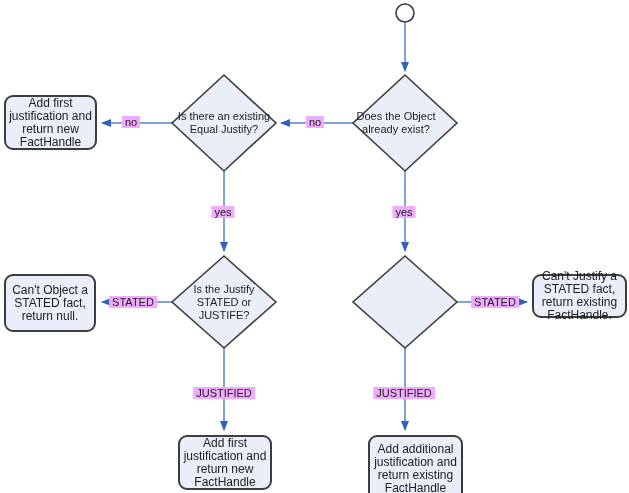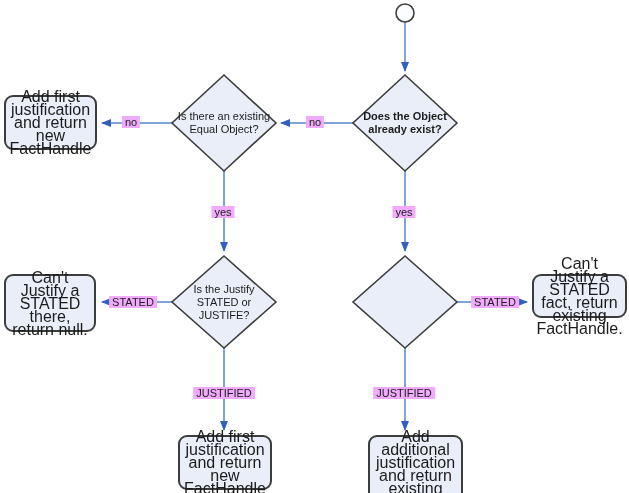--- a/index.html
+++ b/index.html
@@ -23,21 +23,21 @@
   .proc {
     position: absolute;
     box-sizing: border-box;
     background: #e9eef9;
     border: 2px solid #3d3d3d;
     border-radius: 9px;
     display: flex;
     align-items: center;
     justify-content: center;
     text-align: center;
-    font-size: 16px;
+    font-size: 12px;
     line-height: 13px;
     color: #1c1c1c;
     padding: 2px 3px;
   }
   .dtext {
     position: absolute;
     display: flex;
     align-items: center;
     justify-content: center;
     text-align: center;
@@ -80,26 +80,26 @@
     <line x1="405" y1="348" x2="405" y2="430" stroke="#7fa4d8" stroke-width="2" marker-end="url(#ah)"></line>
 
     <circle cx="405" cy="13" r="9" fill="#fcfdfe" stroke="#3d3d3d" stroke-width="1.6"></circle>
 
     <polygon points="224,75 276,123 224,171 172,123" fill="#e9eef9" stroke="#3d3d3d" stroke-width="1.6"></polygon>
     <polygon points="405,75 457,123 405,171 353,123" fill="#e9eef9" stroke="#3d3d3d" stroke-width="1.6"></polygon>
     <polygon points="224,256 276,302 224,348 172,302" fill="#e9eef9" stroke="#3d3d3d" stroke-width="1.6"></polygon>
     <polygon points="405,256 457,302 405,348 353,302" fill="#e9eef9" stroke="#3d3d3d" stroke-width="1.6"></polygon>
   </svg>
 
-  <div class="dtext" style="left:174px; top:93px; width:100px; height:60px;">Is there an existing Equal Object?</div>
-  <div class="dtext" style="left:355px; top:93px; width:100px; height:60px;font-weight:bold;">Does the Object already exist?</div>
+  <div class="dtext" style="left:174px; top:93px; width:100px; height:60px;">Is there an existing Equal Justify?</div>
+  <div class="dtext" style="left:346px; top:93px; width:100px; height:60px;">Does the Object already exist?</div>
   <div class="dtext" style="left:174px; top:272px; width:100px; height:60px;">Is the Justify STATED or JUSTIFE?</div>
 
   <div class="proc" style="left:4px; top:95px; width:93px; height:55px;">Add first justification and return new FactHandle</div>
-  <div class="proc" style="left:4px; top:274px; width:92px; height:58px;">Can't Justify a STATED there, return null.</div>
+  <div class="proc" style="left:4px; top:274px; width:92px; height:58px;">Can't Object a STATED fact, return null.</div>
   <div class="proc" style="left:532px; top:274px; width:95px; height:44px;">Can't Justify a STATED fact, return existing FactHandle.</div>
   <div class="proc" style="left:178px; top:435px; width:94px; height:55px;">Add first justification and return new FactHandle</div>
   <div class="proc" style="left:368px; top:435px; width:95px; height:67px;">Add additional justification and return existing FactHandle</div>
 
   <div class="elabel" style="left:315px; top:122px;">no</div>
   <div class="elabel" style="left:131px; top:122px;">no</div>
   <div class="elabel" style="left:223px; top:212px;">yes</div>
   <div class="elabel" style="left:404px; top:212px;">yes</div>
   <div class="elabel" style="left:133px; top:302px;">STATED</div>
   <div class="elabel" style="left:495px; top:302px;">STATED</div>

